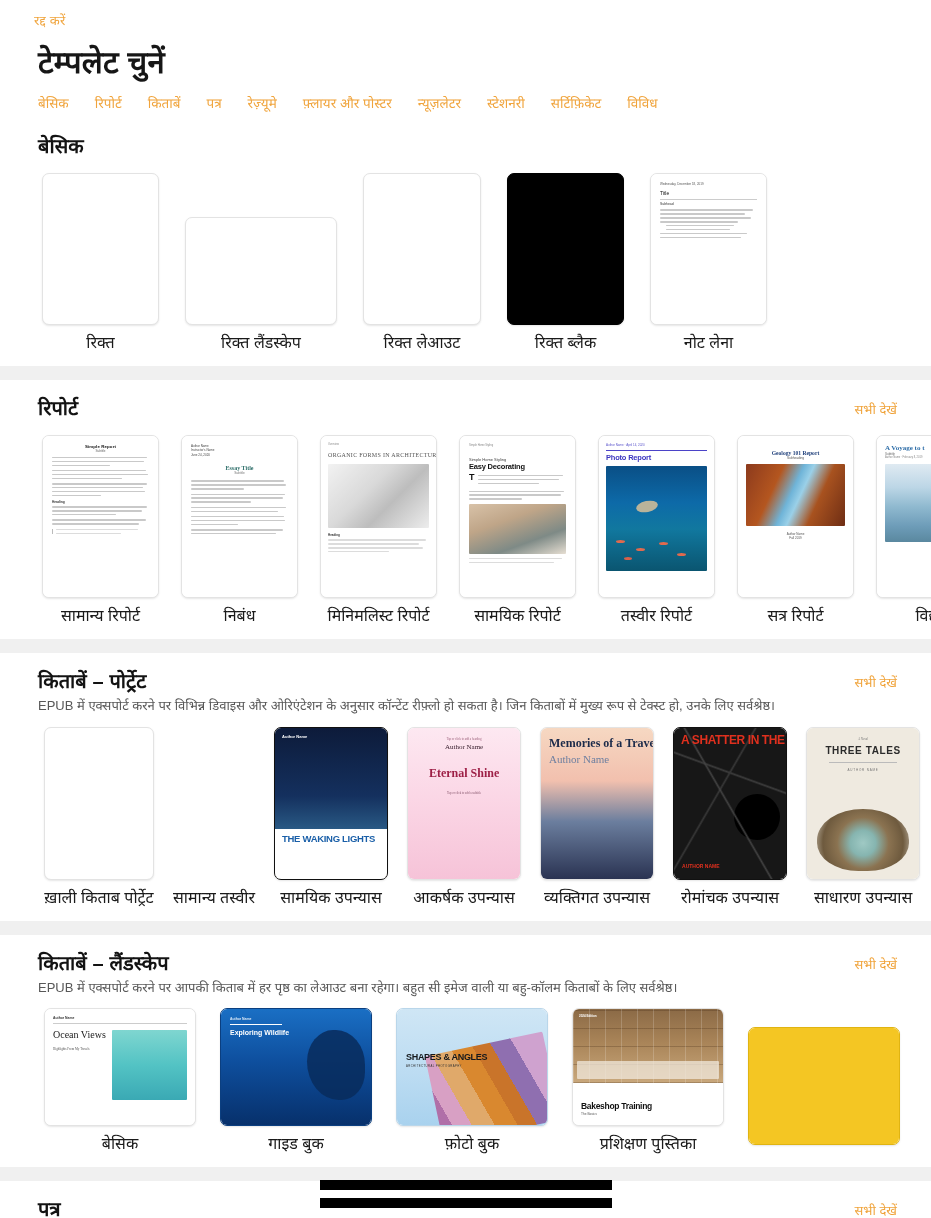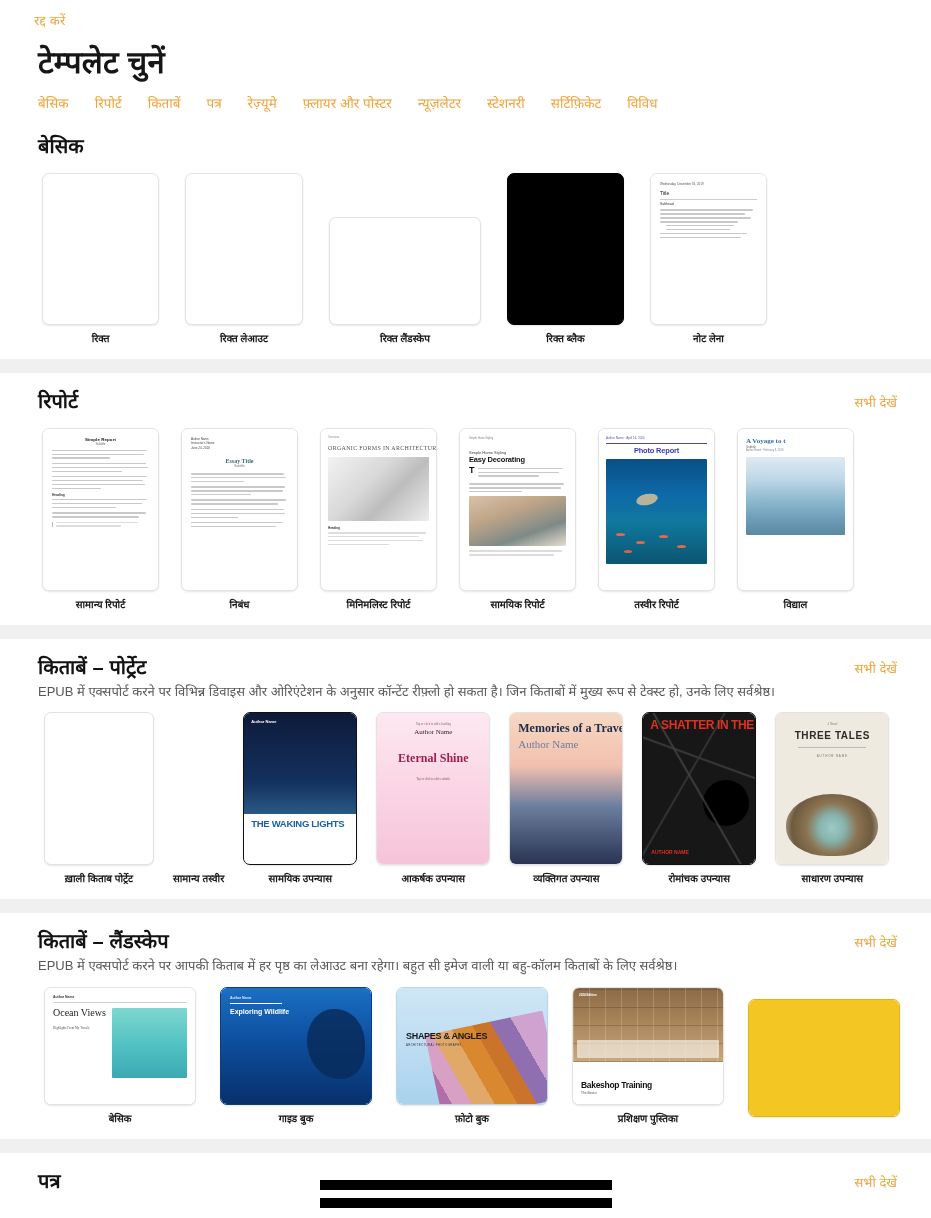--- a/index.html
+++ b/index.html
@@ -46,22 +46,22 @@
     display: flex; align-items: flex-end; gap: 22px;
     padding: 14px 0 0 42px; white-space: nowrap;
   }
   .tile { flex: 0 0 auto; }
   .thumb {
     background: #fff; border: 1px solid #e3e3e3; border-radius: 7px;
     box-shadow: 0 1px 2px rgba(0,0,0,.10);
     overflow: hidden; position: relative;
   }
   .caption {
-    text-align: center; font-size: 10px; color: #1a1a1a;
-    margin-top: 8px; line-height: 1.2; font-weight: bold;
+    text-align: center; font-size: 16px; color: #1a1a1a;
+    margin-top: 8px; line-height: 1.2;
   }
 
   
   .t-portrait { width: 117px; height: 152px; }
   .t-layout   { width: 117px; height: 152px; }
   .t-land     { width: 152px; height: 108px; }
   .t-black    { width: 117px; height: 152px; background:#000; border-color:#000; }
 
   
   .t-report   { width: 117px; height: 163px; }
@@ -83,21 +83,21 @@
 
   .essay-title{ font-size:6px; font-weight:bold; text-align:center; color:#2e6f6a; font-family:"Liberation Serif",serif;}
   .essay-sub{ font-size:3.2px; text-align:center; color:#777; margin-bottom:5px;}
 
   .organic-h{ font-size:6px; color:#555; font-family:"Liberation Serif",serif; line-height:1.25; letter-spacing:.3px;}
 
   .easy-small{ font-size:4px; color:#444;}
   .easy-big{ font-size:7.5px; font-weight:bold; color:#111; letter-spacing:-.2px; margin-bottom:3px;}
 
   .photo-rule{ height:1.6px; background:#4b43c8; margin:3px 0 2px;}
-  .photo-h{ font-size:7.5px; font-weight:bold; color:#3b35c0; letter-spacing:-.2px;text-align:center;}
+  .photo-h{ font-size:7.5px; font-weight:bold; color:#3b35c0; letter-spacing:-.2px;}
   .photo-meta{ font-size:3px; color:#5b55cc;}
 
   .geo-h{ font-size:5.6px; font-weight:bold; color:#1f3f7a; text-align:center; font-family:"Liberation Serif",serif;}
   .geo-sub{ font-size:3.2px; color:#555; text-align:center; margin-bottom:4px;}
 
   .voy-h{ font-size:7px; font-weight:bold; color:#2f6ea8; font-family:"Liberation Serif",serif;}
 
   
   .cover { position:absolute; inset:0; }
   .cv-author{ font-size:4px; font-weight:bold; color:#333;}
@@ -156,28 +156,28 @@
     <div class="sec-head">
       <div class="sec-title">बेसिक</div>
     </div>
     <div class="row" style="gap:26px;padding-left:42px;">
 
       <div class="tile">
         <div class="thumb t-portrait"></div>
         <div class="caption">रिक्त</div>
       </div>
 
+      <div class="tile">
+        <div class="thumb t-land"></div>
+        <div class="caption">रिक्त लैंडस्केप</div>
+      </div>
+
       <div class="tile" style="margin-top:0;">
         <div class="thumb t-layout" style="width:118px;height:152px;"></div>
         <div class="caption">रिक्त लेआउट</div>
-      </div>
-
-      <div class="tile">
-        <div class="thumb t-land"></div>
-        <div class="caption">रिक्त लैंडस्केप</div>
       </div>
 
       <div class="tile">
         <div class="thumb t-black"></div>
         <div class="caption">रिक्त ब्लैक</div>
       </div>
 
       <div class="tile">
         <div class="thumb t-portrait">
           <div class="doc">
@@ -338,20 +338,32 @@
               <div style="position:absolute;left:30%;top:78%;width:9px;height:3px;border-radius:50%;background:#e06a4e;"></div>
               <div style="position:absolute;left:52%;top:72%;width:9px;height:3px;border-radius:50%;background:#e06a4e;"></div>
               <div style="position:absolute;left:70%;top:82%;width:9px;height:3px;border-radius:50%;background:#e06a4e;"></div>
               <div style="position:absolute;left:18%;top:86%;width:8px;height:3px;border-radius:50%;background:#d9604a;"></div>
             </div>
           </div>
         </div>
         <div class="caption">तस्वीर रिपोर्ट</div>
       </div>
 
+      <div class="tile">
+        <div class="thumb t-report">
+          <div class="doc" style="padding:14px 8px;">
+            <div class="geo-h">Geology 101 Report</div>
+            <div class="geo-sub">Subheading</div>
+            <div style="height:62px;border-radius:1px;background:linear-gradient(115deg,#8c3a1d 0%,#b4561f 30%,#6fb4d8 46%,#9ad0e8 54%,#a8521f 70%,#6e2d14 100%);"></div>
+            <div style="font-size:3px;color:#555;text-align:center;margin-top:6px;">Author Name</div>
+            <div style="font-size:3px;color:#555;text-align:center;">Fall 2019</div>
+          </div>
+        </div>
+        <div class="caption">सत्र रिपोर्ट</div>
+      </div>
 
       <div class="tile cut-right">
         <div class="thumb t-report">
           <div class="doc" style="padding:8px 8px;">
             <div class="voy-h">A Voyage to t</div>
             <div style="font-size:3px;color:#666;">Subtitle</div>
             <div style="font-size:2.6px;color:#888;margin-bottom:5px;">Author Name · February 8, 2019</div>
             <div style="height:78px;border-radius:1px;background:linear-gradient(#dfeaf2 0%,#bcd6e6 30%,#8fb9cf 55%,#6d9cb8 80%,#5a889f 100%);"></div>
           </div>
         </div>

